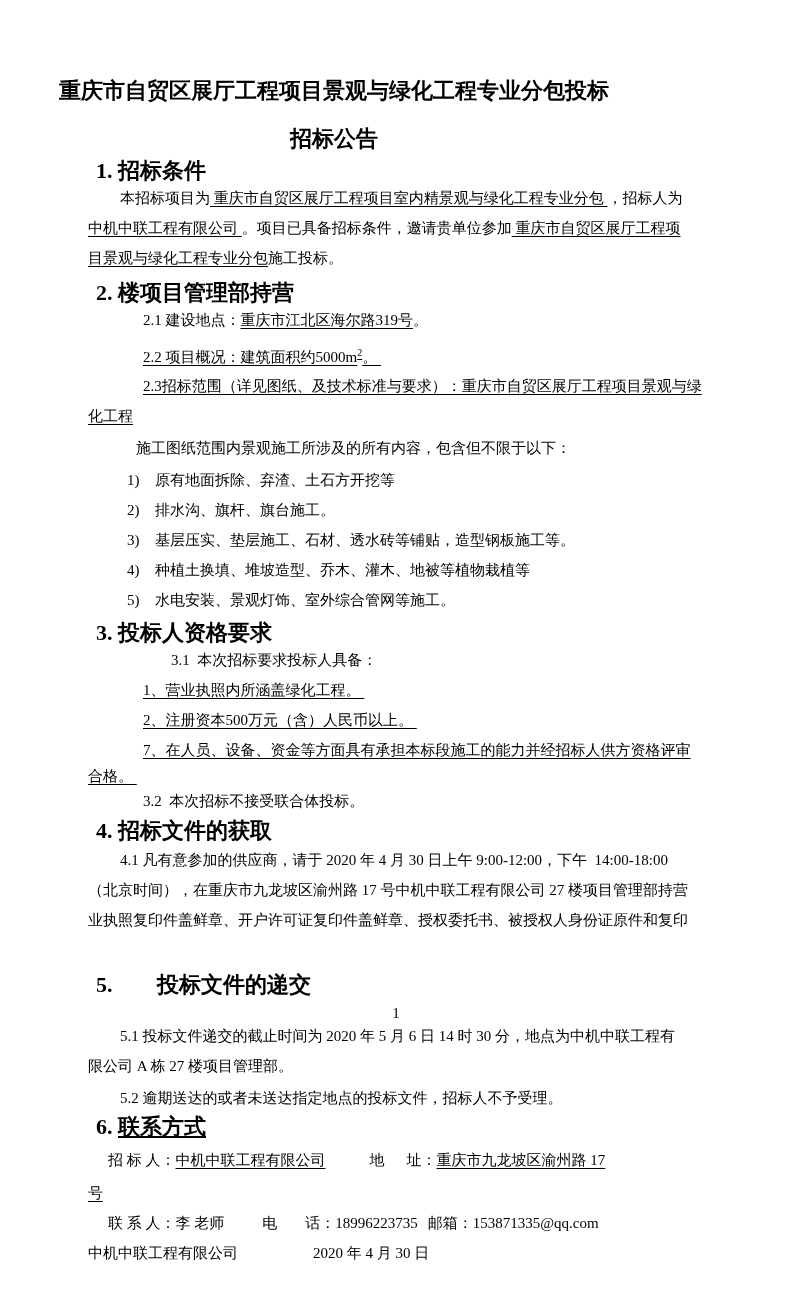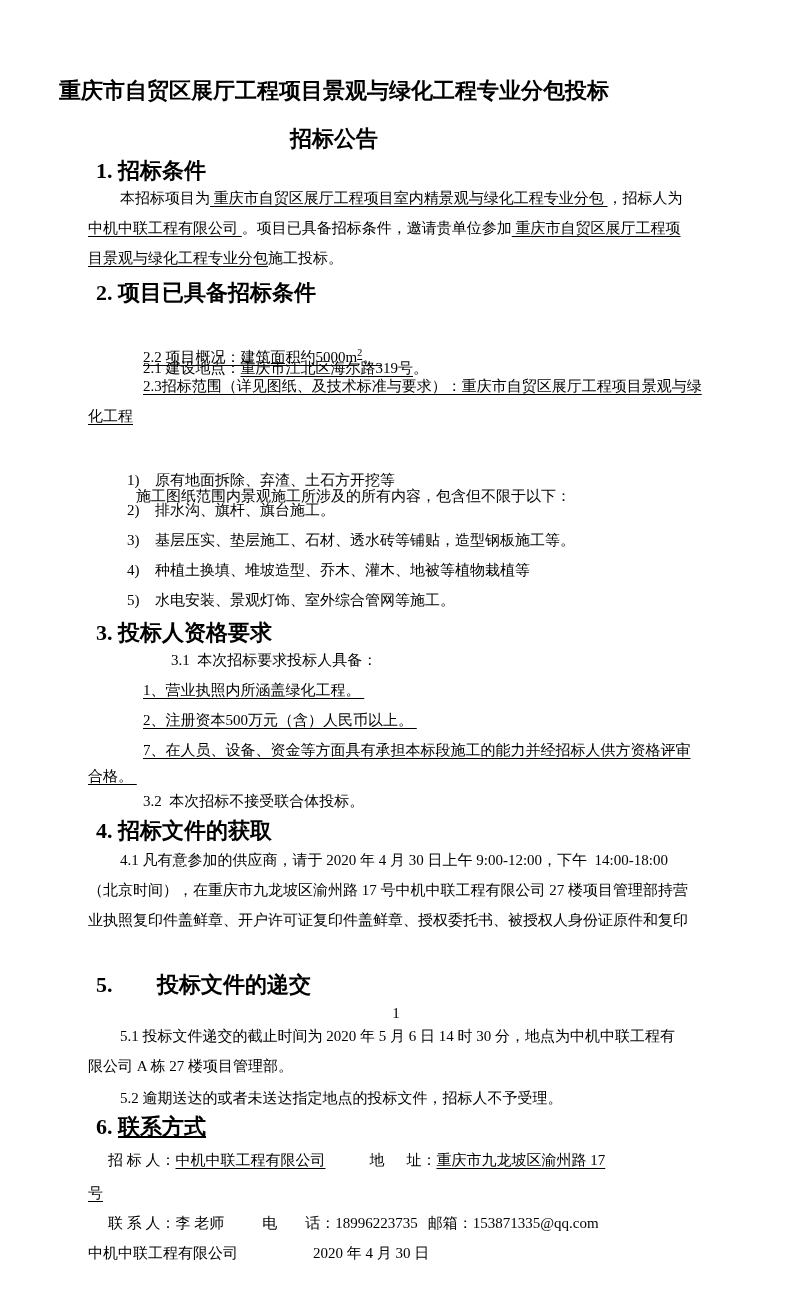--- a/index.html
+++ b/index.html
@@ -45,27 +45,27 @@
 
   <div class="ln title" style="top:74px;">重庆市自贸区展厅工程项目景观与绿化工程专业分包投标</div>
   <div class="ln title" style="top:122px;">招标公告</div>
 
   <div class="ln h" style="top:156px;left:96px;"><span class="n">1.</span><span>招标条件</span></div>
 
   <div class="ln" style="top:183px;left:120px;"><span>本招标项目为</span><span class="u"> 重庆市自贸区展厅工程项目室内精景观与绿化工程专业分包 </span><span>，招标人为</span></div>
   <div class="ln" style="top:213px;left:88px;"><span class="u">中机中联工程有限公司 </span><span>。项目已具备招标条件，邀请贵单位参加</span><span class="u"> 重庆市自贸区展厅工程项</span></div>
   <div class="ln" style="top:243px;left:88px;"><span class="u">目景观与绿化工程专业分包</span><span>施工投标。</span></div>
 
-  <div class="ln h" style="top:278px;left:96px;"><span class="n">2.</span><span>项目已具备招标条件</span></div>
+  <div class="ln h" style="top:278px;left:96px;"><span class="n">2.</span><span>楼项目管理部持营</span></div>
 
-  <div class="ln" style="top:305px;left:143px;margin-top:48px;"><span>2.1 建设地点：</span><span class="u">重庆市江北区海尔路319号</span><span>。</span></div>
+  <div class="ln" style="top:305px;left:143px;"><span>2.1 建设地点：</span><span class="u">重庆市江北区海尔路319号</span><span>。</span></div>
   <div class="ln" style="top:338px;left:143px;"><span class="u">2.2 项目概况：建筑面积约5000m</span><span class="u sup">2</span><span class="u">。 </span></div>
   <div class="ln" style="top:371px;left:143px;"><span class="u">2.3招标范围（详见图纸、及技术标准与要求）：重庆市自贸区展厅工程项目景观与绿</span></div>
   <div class="ln" style="top:401px;left:88px;"><span class="u">化工程</span></div>
-  <div class="ln" style="top:433px;left:136px;margin-top:48px;"><span>施工图纸范围内景观施工所涉及的所有内容，包含但不限于以下：</span></div>
+  <div class="ln" style="top:433px;left:136px;"><span>施工图纸范围内景观施工所涉及的所有内容，包含但不限于以下：</span></div>
 
   <div class="ln" style="top:465px;left:127px;"><span class="n28">1)</span><span>原有地面拆除、弃渣、土石方开挖等</span></div>
   <div class="ln" style="top:495px;left:127px;"><span class="n28">2)</span><span>排水沟、旗杆、旗台施工。</span></div>
   <div class="ln" style="top:525px;left:127px;"><span class="n28">3)</span><span>基层压实、垫层施工、石材、透水砖等铺贴，造型钢板施工等。</span></div>
   <div class="ln" style="top:555px;left:127px;"><span class="n28">4)</span><span>种植土换填、堆坡造型、乔木、灌木、地被等植物栽植等</span></div>
   <div class="ln" style="top:585px;left:127px;"><span class="n28">5)</span><span>水电安装、景观灯饰、室外综合管网等施工。</span></div>
 
   <div class="ln h" style="top:618px;left:96px;"><span class="n">3.</span><span>投标人资格要求</span></div>
 
   <div class="ln" style="top:645px;left:143px;margin-left:28px;"><span>3.1  本次招标要求投标人具备：</span></div>

